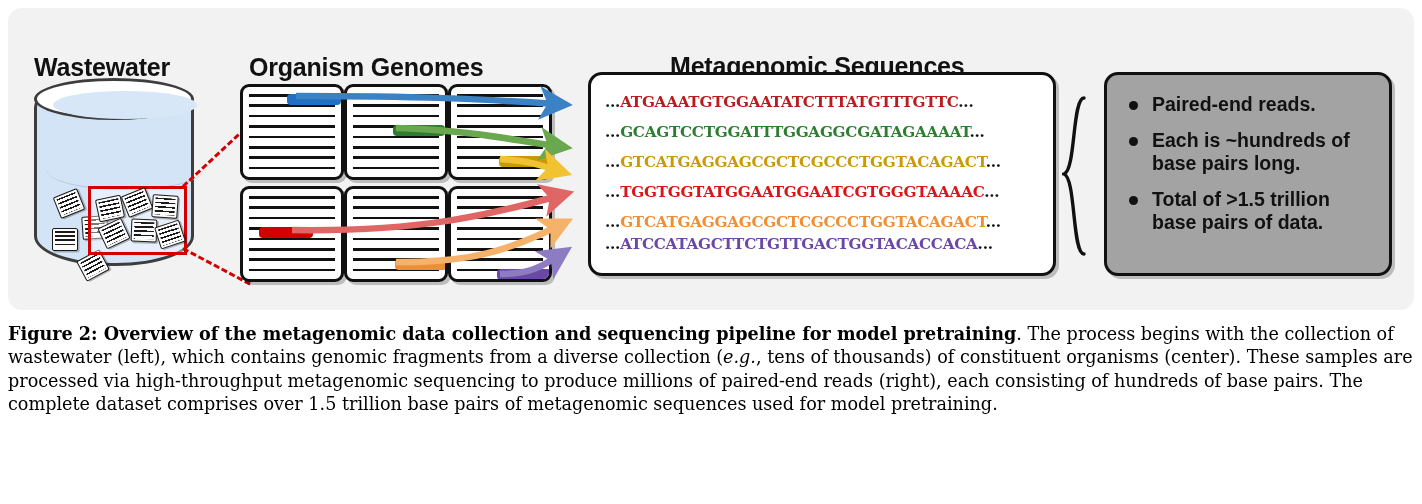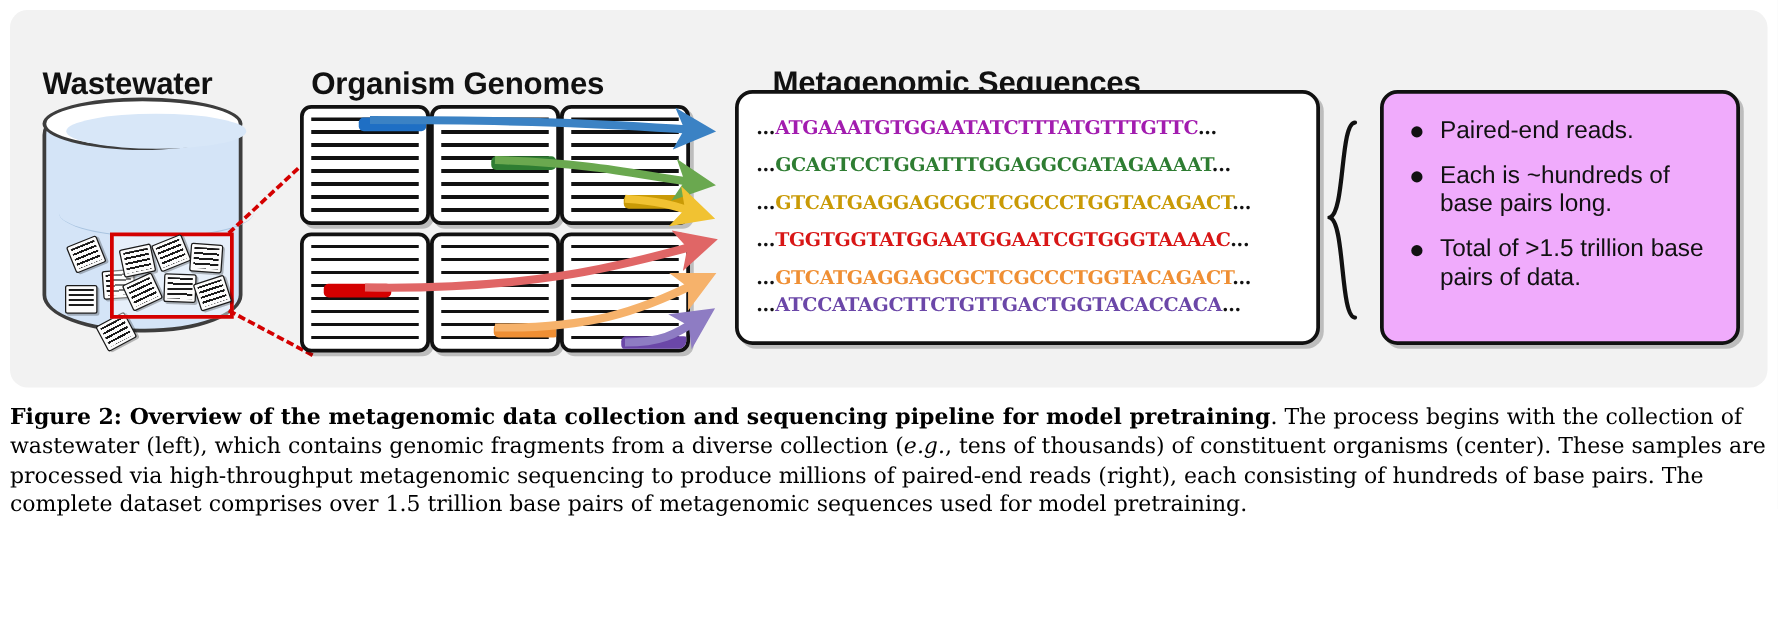--- a/index.html
+++ b/index.html
@@ -13,21 +13,21 @@
     background:#f2f2f2;border-radius:14px;
   }
 
   
   .col-head{
     position:absolute;font-family:"Liberation Sans",sans-serif;
     font-weight:bold;font-size:25px;color:#111;letter-spacing:-0.2px;white-space:nowrap;margin-top:29px;
   }
   #head-wastewater{left:34px;top:24px;}
   #head-genomes{left:249px;top:24px;text-align:center;}
-  #head-sequences{left:618px;top:23px;}
+  #head-sequences{left:670px;top:23px;}
 
   
   .beaker-wrap{position:absolute;left:26px;top:76px;width:190px;height:205px;}
   .beaker-body{
     position:absolute;left:8px;top:22px;width:160px;height:168px;
     background:#d4e4f7;border:3px solid #3d3d3d;
     border-radius:6px/10px;
     border-bottom-left-radius:78px 30px;border-bottom-right-radius:78px 30px;
     box-sizing:border-box;
   }
@@ -82,23 +82,24 @@
     font-weight:bold;font-size:15.2px;letter-spacing:-0.25px;white-space:nowrap;
   }
   .ell{color:#111;font-weight:bold;}
 
   
   #brace{position:absolute;left:1062px;top:96px;width:26px;height:160px;}
 
   
   .bul-box{
     position:absolute;left:1104px;top:72px;width:288px;height:204px;
-    background:#f0abfc;border:3px solid #111;border-radius:14px;box-sizing:border-box;
+    background:#a3a3a3;border:3px solid #111;border-radius:14px;box-sizing:border-box;
     box-shadow:3px 3px 0 rgba(0,0,0,0.22);
     padding:18px 16px 0 18px;
+    font-weight:bold;
   }
   .bul-item{display:flex;align-items:flex-start;margin-bottom:13px;}
   .bul-dot{
     width:9px;height:9px;border-radius:50%;background:#111;
     margin:8px 14px 0 4px;flex:0 0 auto;
   }
   .bul-text{font-family:"Liberation Sans",sans-serif;font-size:19.5px;color:#111;line-height:1.18;}
 
   
   .caption{
@@ -196,21 +197,21 @@
     <path d="M296,96 C420,96 480,99 556,104" stroke="#3b82c4" stroke-width="6.5" fill="none" marker-end="url(#ah-blue)"></path>
     <path d="M396,128 C480,131 510,140 556,146" stroke="#6aa84f" stroke-width="6.5" fill="none" marker-end="url(#ah-green)"></path>
     <path d="M500,159 C530,161 540,165 556,170" stroke="#f1c232" stroke-width="6.5" fill="none" marker-end="url(#ah-yellow)"></path>
     <path d="M292,230 C420,232 490,215 558,196" stroke="#e06666" stroke-width="6.5" fill="none" marker-end="url(#ah-red)"></path>
     <path d="M396,262 C470,263 510,250 558,226" stroke="#f6b26b" stroke-width="6.5" fill="none" marker-end="url(#ah-orange)"></path>
     <path d="M500,274 C528,274 540,268 558,256" stroke="#8e7cc3" stroke-width="6.5" fill="none" marker-end="url(#ah-purple)"></path>
   </svg>
 
   <div class="seq-box">
     <div class="seq-line" style="top:18px;">
-      <span class="ell">...</span><span style="color:#a21caf">ATGAAATGTGGAATATCTTTATGTTTGTTC</span><span class="ell">...</span>
+      <span class="ell">...</span><span style="color:#b91c1c">ATGAAATGTGGAATATCTTTATGTTTGTTC</span><span class="ell">...</span>
     </div>
     <div class="seq-line" style="top:48px;">
       <span class="ell">...</span><span style="color:#2e7d32">GCAGTCCTGGATTTGGAGGCGATAGAAAAT</span><span class="ell">...</span>
     </div>
     <div class="seq-line" style="top:78px;">
       <span class="ell">...</span><span style="color:#c99a06">GTCATGAGGAGCGCTCGCCCTGGTACAGACT</span><span class="ell">...</span>
     </div>
     <div class="seq-line" style="top:108px;">
       <span class="ell">...</span><span style="color:#d81616">TGGTGGTATGGAATGGAATCGTGGGTAAAAC</span><span class="ell">...</span>
     </div>

